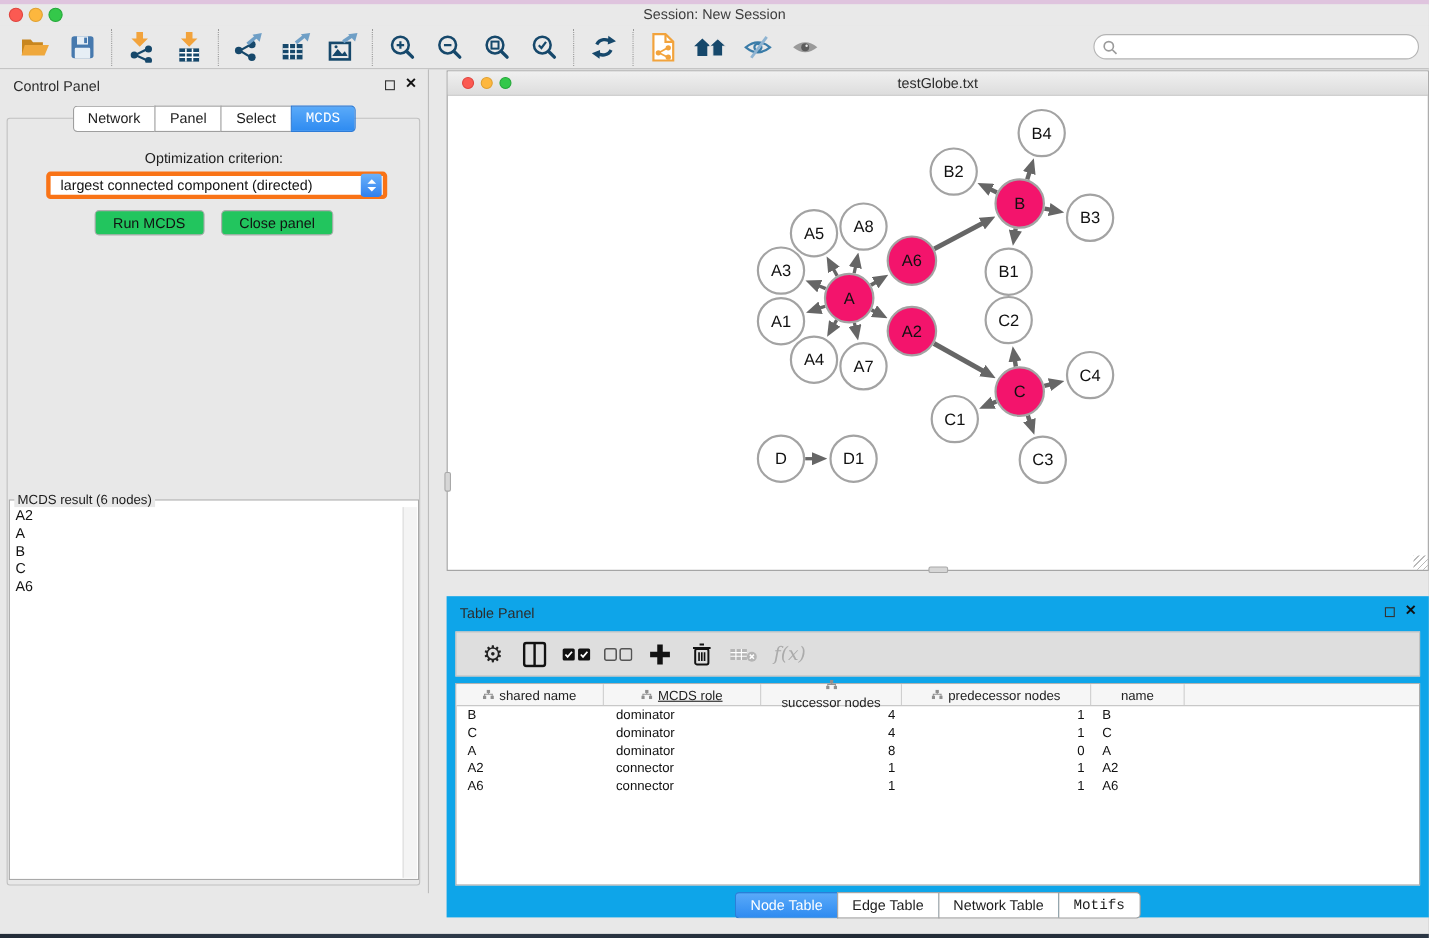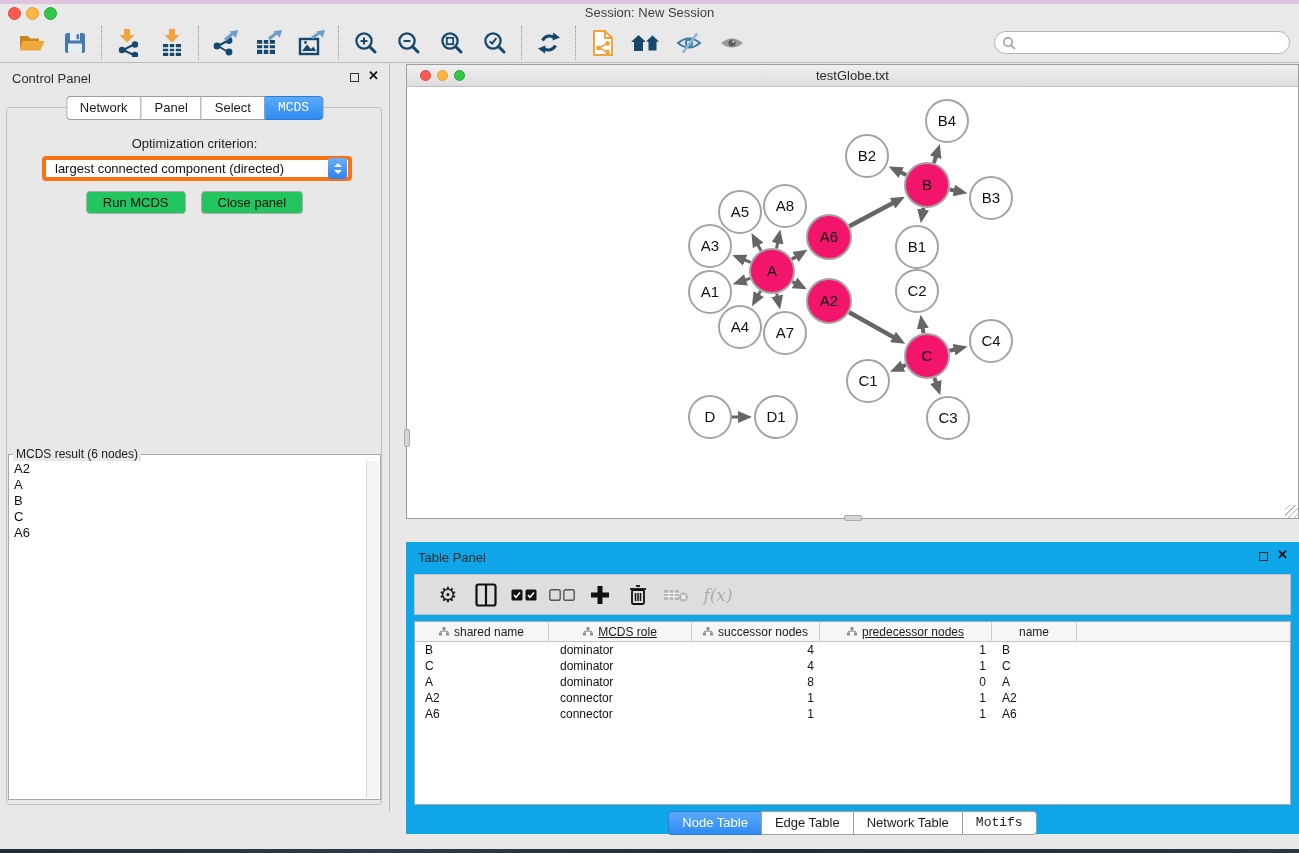--- a/index.html
+++ b/index.html
@@ -490,30 +490,30 @@
           </span>
         <span class="th" style="width:143px;text-decoration:underline;">
             <svg class="hier" width="10" height="9" viewBox="0 0 10 9">
               <rect x="3.5" y="0" width="3" height="3" fill="#8F8F8F"></rect>
               <rect x="0" y="5.5" width="3" height="3" fill="#8F8F8F"></rect>
               <rect x="7" y="5.5" width="3" height="3" fill="#8F8F8F"></rect>
               <path d="M5 3 v1.2 M1.5 5.5 v-1.3 h7 v1.3" fill="none" stroke="#8F8F8F" stroke-width="1"></path>
             </svg>
             <span>MCDS role</span>
           </span>
-        <span class="th" style="width:128px;">
+        <span class="th" style="width:128px;flex-direction:column;">
             <svg class="hier" width="10" height="9" viewBox="0 0 10 9">
               <rect x="3.5" y="0" width="3" height="3" fill="#8F8F8F"></rect>
               <rect x="0" y="5.5" width="3" height="3" fill="#8F8F8F"></rect>
               <rect x="7" y="5.5" width="3" height="3" fill="#8F8F8F"></rect>
               <path d="M5 3 v1.2 M1.5 5.5 v-1.3 h7 v1.3" fill="none" stroke="#8F8F8F" stroke-width="1"></path>
             </svg>
             <span>successor nodes</span>
           </span>
-        <span class="th" style="width:172px;text-decoration:underline;">
+        <span class="th" style="width:172px;">
             <svg class="hier" width="10" height="9" viewBox="0 0 10 9">
               <rect x="3.5" y="0" width="3" height="3" fill="#8F8F8F"></rect>
               <rect x="0" y="5.5" width="3" height="3" fill="#8F8F8F"></rect>
               <rect x="7" y="5.5" width="3" height="3" fill="#8F8F8F"></rect>
               <path d="M5 3 v1.2 M1.5 5.5 v-1.3 h7 v1.3" fill="none" stroke="#8F8F8F" stroke-width="1"></path>
             </svg>
             <span>predecessor nodes</span>
           </span>
         <span class="th" style="width:85px;">
             <span>name</span>

